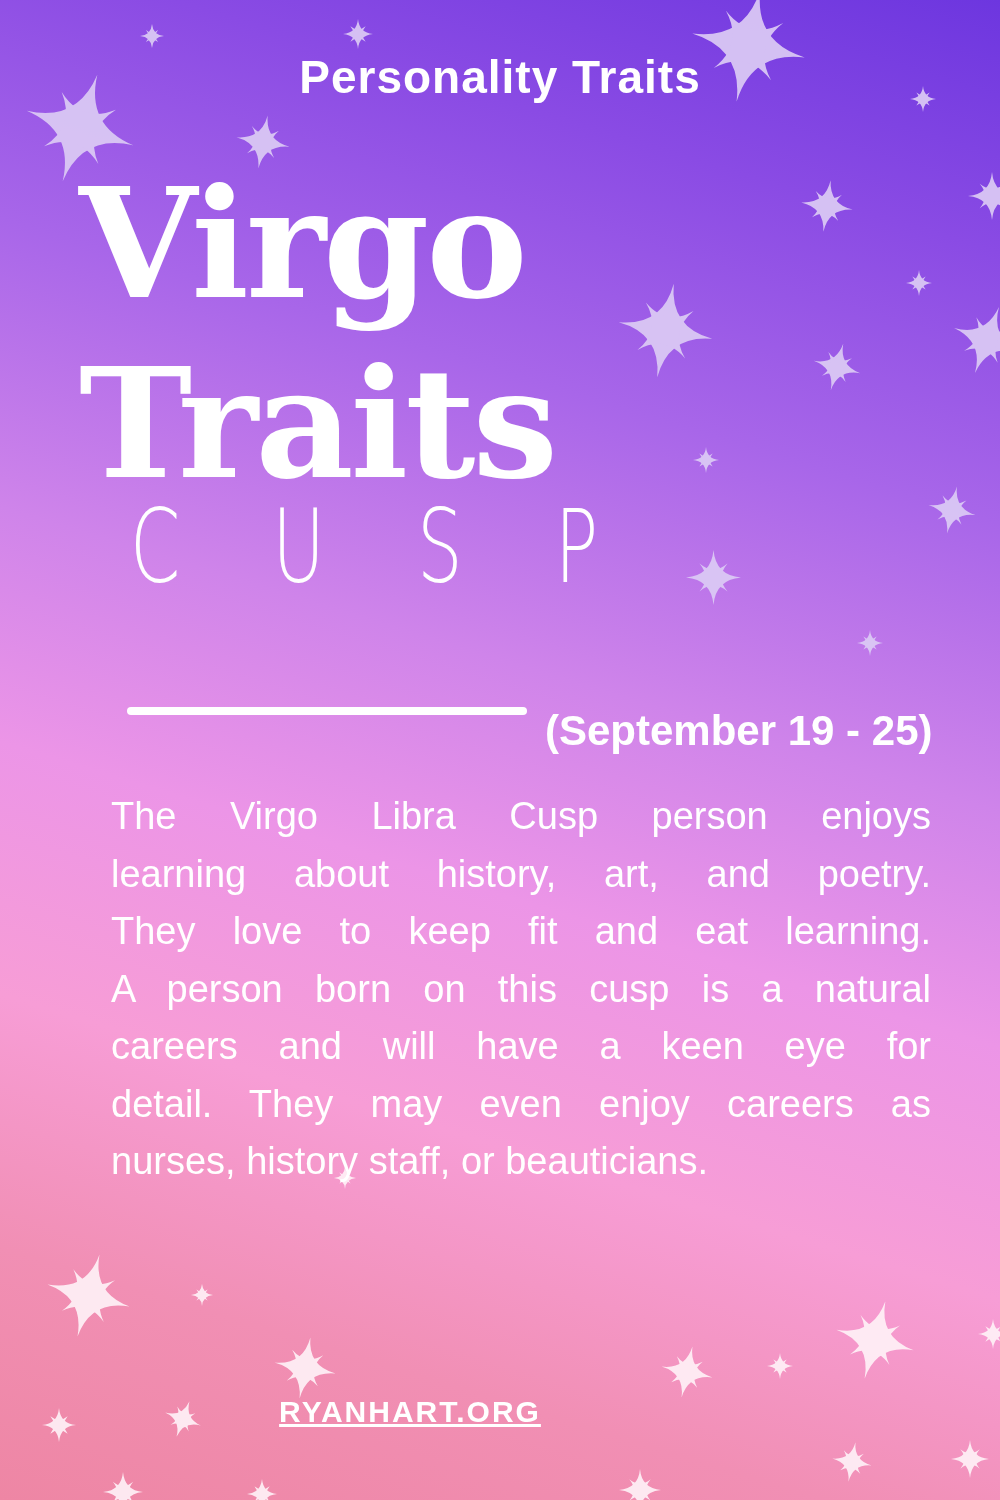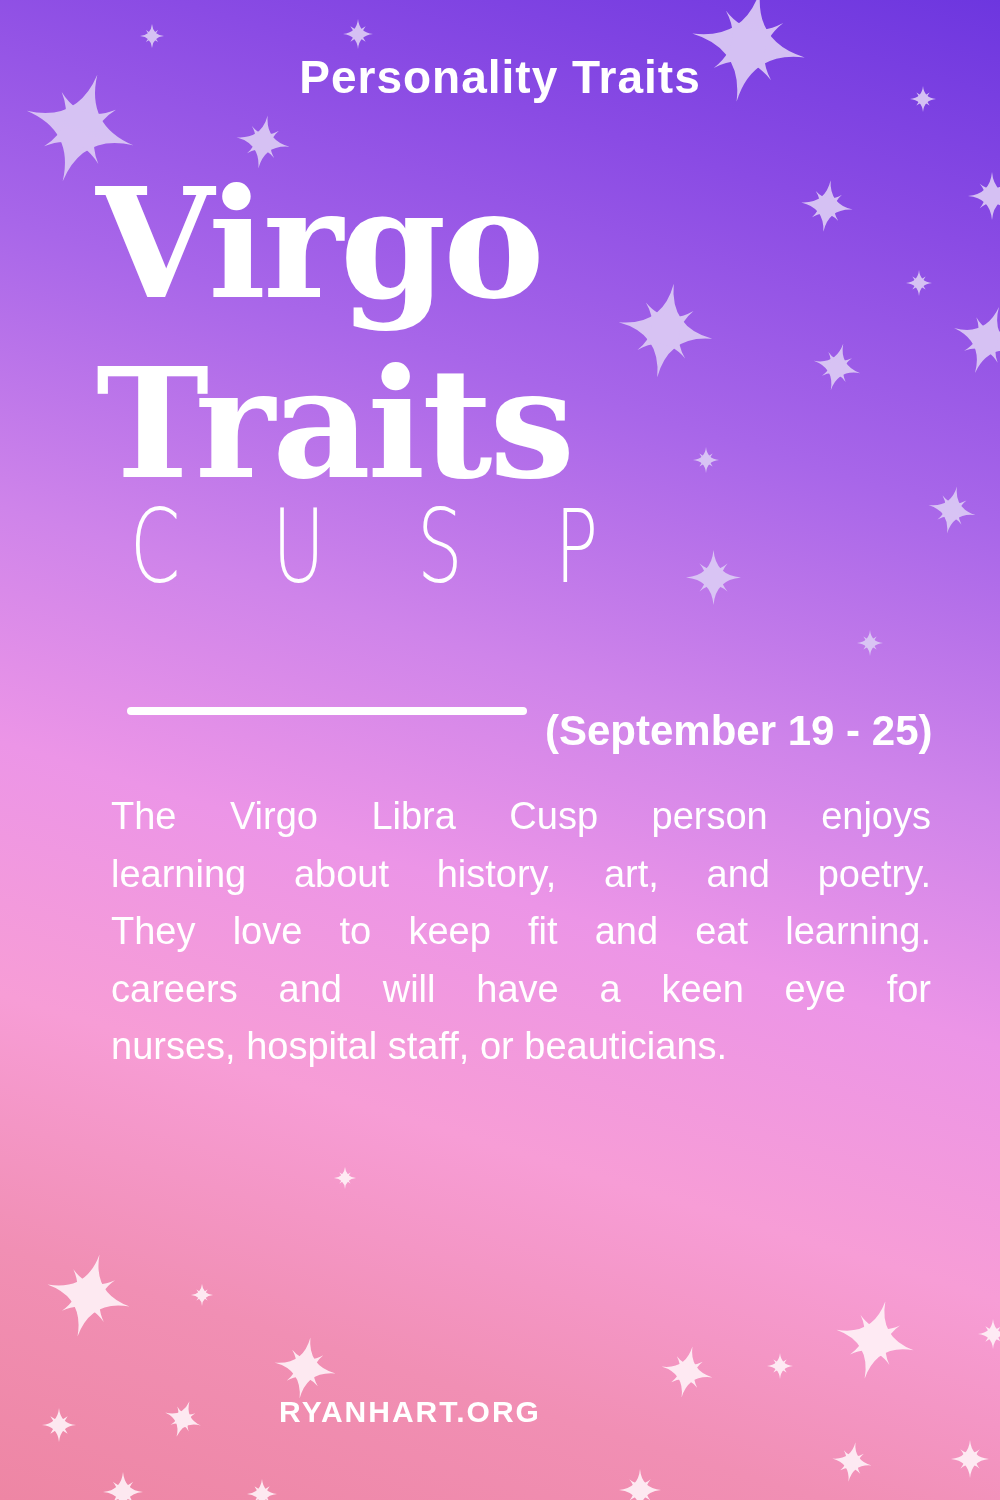--- a/index.html
+++ b/index.html
@@ -12,21 +12,21 @@
   #star-layer{position:absolute;inset:0;}
   .star{position:absolute;opacity:.92;}
   .star svg{display:block;width:100%;height:100%;}
   .txt{position:absolute;color:#fff;}
   #eyebrow{
     top:50px;left:0;width:1000px;
     text-align:center;
     font-size:46px;font-weight:bold;letter-spacing:1px;
   }
   .big-title{
-    left:96px;
+    left:79px;
     font-family:"DejaVu Serif",serif;
     font-weight:bold;
     font-size:152px;line-height:152px;
     letter-spacing:-3px;
   }
   #title-virgo{top:168px;}
   #title-libra{top:348px;}
   #title-cusp{
     left:130px;top:495px;
     font-family:"DejaVu Sans",sans-serif;
@@ -49,21 +49,21 @@
     color:#fff;font-size:42px;font-weight:bold;white-space:nowrap;margin-top:40px;
   }
   #description{
     top:778px;left:111px;width:820px;
     font-size:38px;line-height:57.5px;margin-top:10px;
   }
   .para-line{text-align:justify;text-align-last:justify;}
   .para-line.last{text-align-last:left;}
   #footer-site{
     top:1395px;left:0;width:820px;text-align:center;
-    font-size:30px;font-weight:bold;letter-spacing:2px;
+    font-size:30px;font-weight:bold;letter-spacing:2px;text-decoration:underline;
   }
 </style>
 </head>
 <body>
 
 <div id="page" style="background: linear-gradient(197deg, rgb(109, 54, 223) 0%, rgb(138, 75, 228) 14%, rgb(168, 102, 233) 29%, rgb(207, 132, 234) 45%, rgb(236, 149, 231) 58%, rgb(247, 157, 214) 72%, rgb(241, 143, 180) 86%, rgb(238, 134, 164) 100%);">
   <div id="star-layer">
       <div class="star" style="left: 140px; top: 24px; width: 24px; height: 24px; transform: rotate(0deg);">
         <svg viewBox="0 0 100 100">
           <g fill="#DCCBF5">
@@ -322,18 +322,20 @@
 
   <div id="date-row">
     <div id="divider-line"></div>
     <div id="date-range">(September 19 - 25)</div>
   </div>
 
   <div id="description" class="txt">
     <div class="para-line">The Virgo Libra Cusp person enjoys</div>
     <div class="para-line">learning about history, art, and poetry.</div>
     <div class="para-line">They love to keep fit and eat learning.</div>
+    <div class="para-line">A person born on this cusp is a natural</div>
     <div class="para-line">careers and will have a keen eye for</div>
-    <div class="para-line last">nurses, hospital staff, or beauticians.</div>
+    <div class="para-line">detail. They may even enjoy careers as</div>
+    <div class="para-line last">nurses, history staff, or beauticians.</div>
   </div>
 
   <div id="footer-site" class="txt">RYANHART.ORG</div>
 </div>
 
 </body></html>

